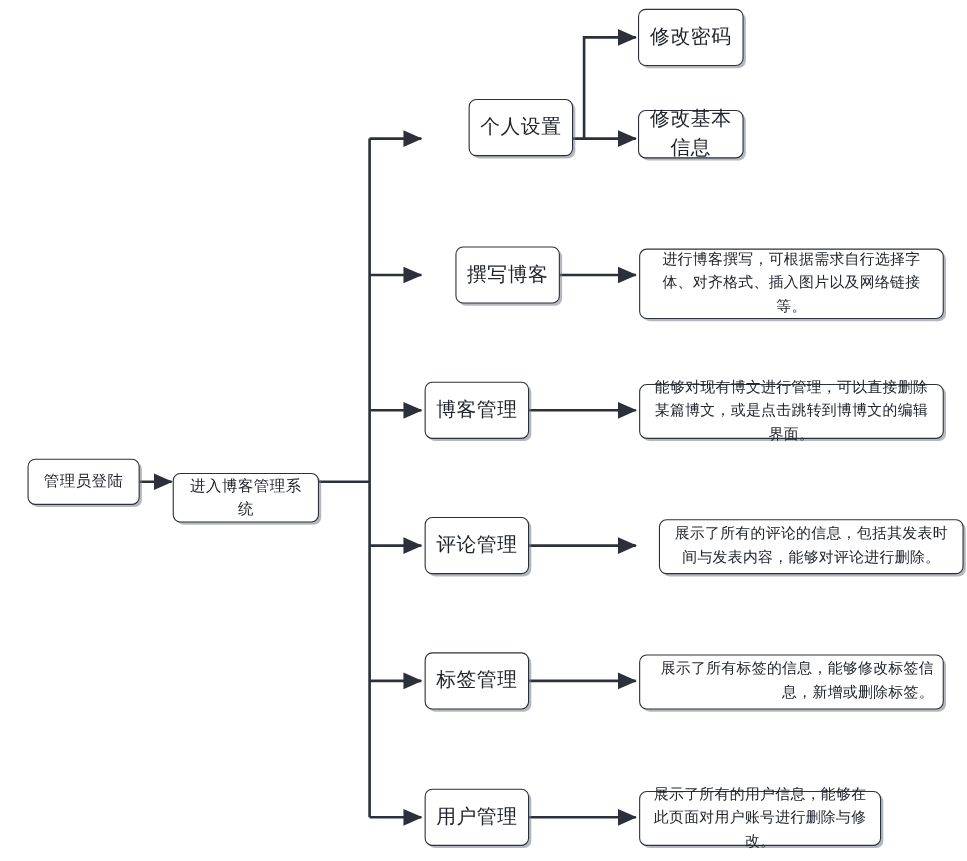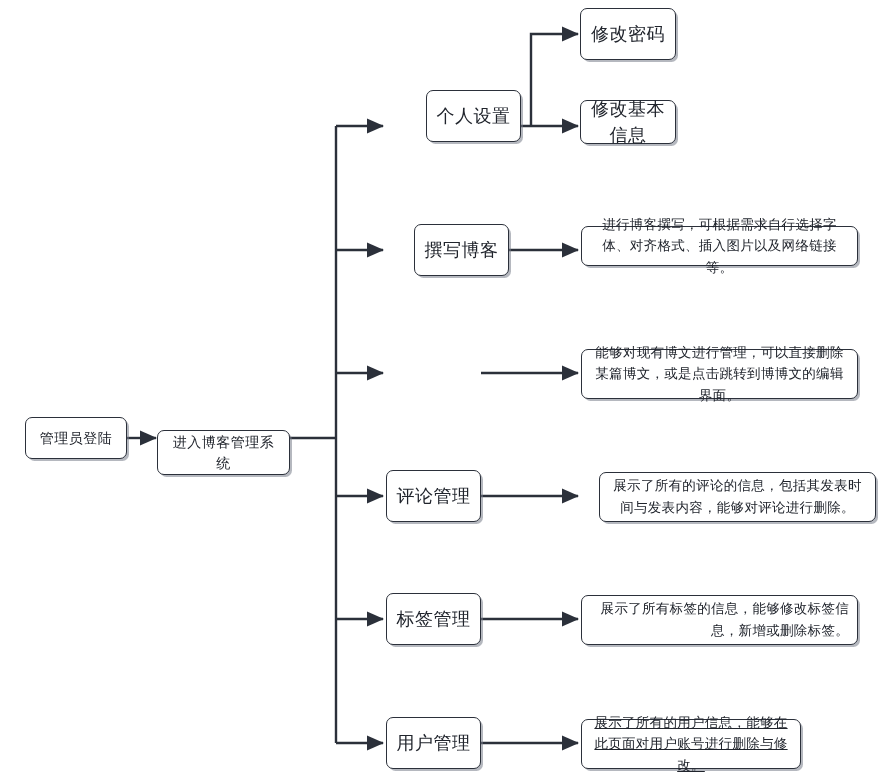--- a/index.html
+++ b/index.html
@@ -108,20 +108,23 @@
   </div>
 
   <div class="node n-small" style="left:386px; top:90px; width:95px; height:52px;margin-left:40px;">
     <span class="label">个人设置</span>
   </div>
 
   <div class="node n-small" style="left:386px; top:224px; width:95px; height:52px;margin-left:28px;">
     <span class="label">撰写博客</span>
   </div>
 
+  <div class="node n-small" style="left:386px; top:347px; width:95px; height:52px;">
+    <span class="label">博客管理</span>
+  </div>
 
   <div class="node n-small" style="left:386px; top:470px; width:95px; height:52px;align-items:center;">
     <span class="label">评论管理</span>
   </div>
 
   <div class="node n-small" style="left:386px; top:593px; width:95px; height:52px;">
     <span class="label">标签管理</span>
   </div>
 
   <div class="node n-small" style="left:386px; top:717px; width:95px; height:52px;">
@@ -129,33 +132,33 @@
   </div>
 
   <div class="node n-small" style="left:580px; top:8px; width:96px; height:52px;">
     <span class="label">修改密码</span>
   </div>
 
   <div class="node n-small" style="left:580px; top:100px; width:96px; height:44px;">
     <span class="label">修改基本信息</span>
   </div>
 
-  <div class="node n-wide" style="left:581px; top:226px; width:277px; height:40px;">
+  <div class="node n-wide" style="left:581px; top:226px; width:277px; height:64px;">
     <span class="label">进行博客撰写，可根据需求自行选择字体、对齐格式、插入图片以及网络链接等。</span>
   </div>
 
   <div class="node n-wide" style="left:581px; top:349px; width:277px; height:50px;align-items:center;">
     <span class="label">能够对现有博文进行管理，可以直接删除某篇博文，或是点击跳转到博博文的编辑界面。</span>
   </div>
 
   <div class="node n-wide" style="left:599px; top:472px; width:277px; height:50px;">
     <span class="label">展示了所有的评论的信息，包括其发表时间与发表内容，能够对评论进行删除。</span>
   </div>
 
   <div class="node n-wide" style="left:581px; top:595px; width:277px; height:50px;text-align:right;">
     <span class="label">展示了所有标签的信息，能够修改标签信息，新增或删除标签。</span>
   </div>
 
-  <div class="node n-wide" style="left:581px; top:719px; width:220px; height:50px;text-decoration:underline;">
+  <div class="node n-wide" style="left:581px; top:719px; width:220px; height:50px;">
     <span class="label">展示了所有的用户信息，能够在此页面对用户账号进行删除与修改。</span>
   </div>
 
 </div>
 
 </body></html>

